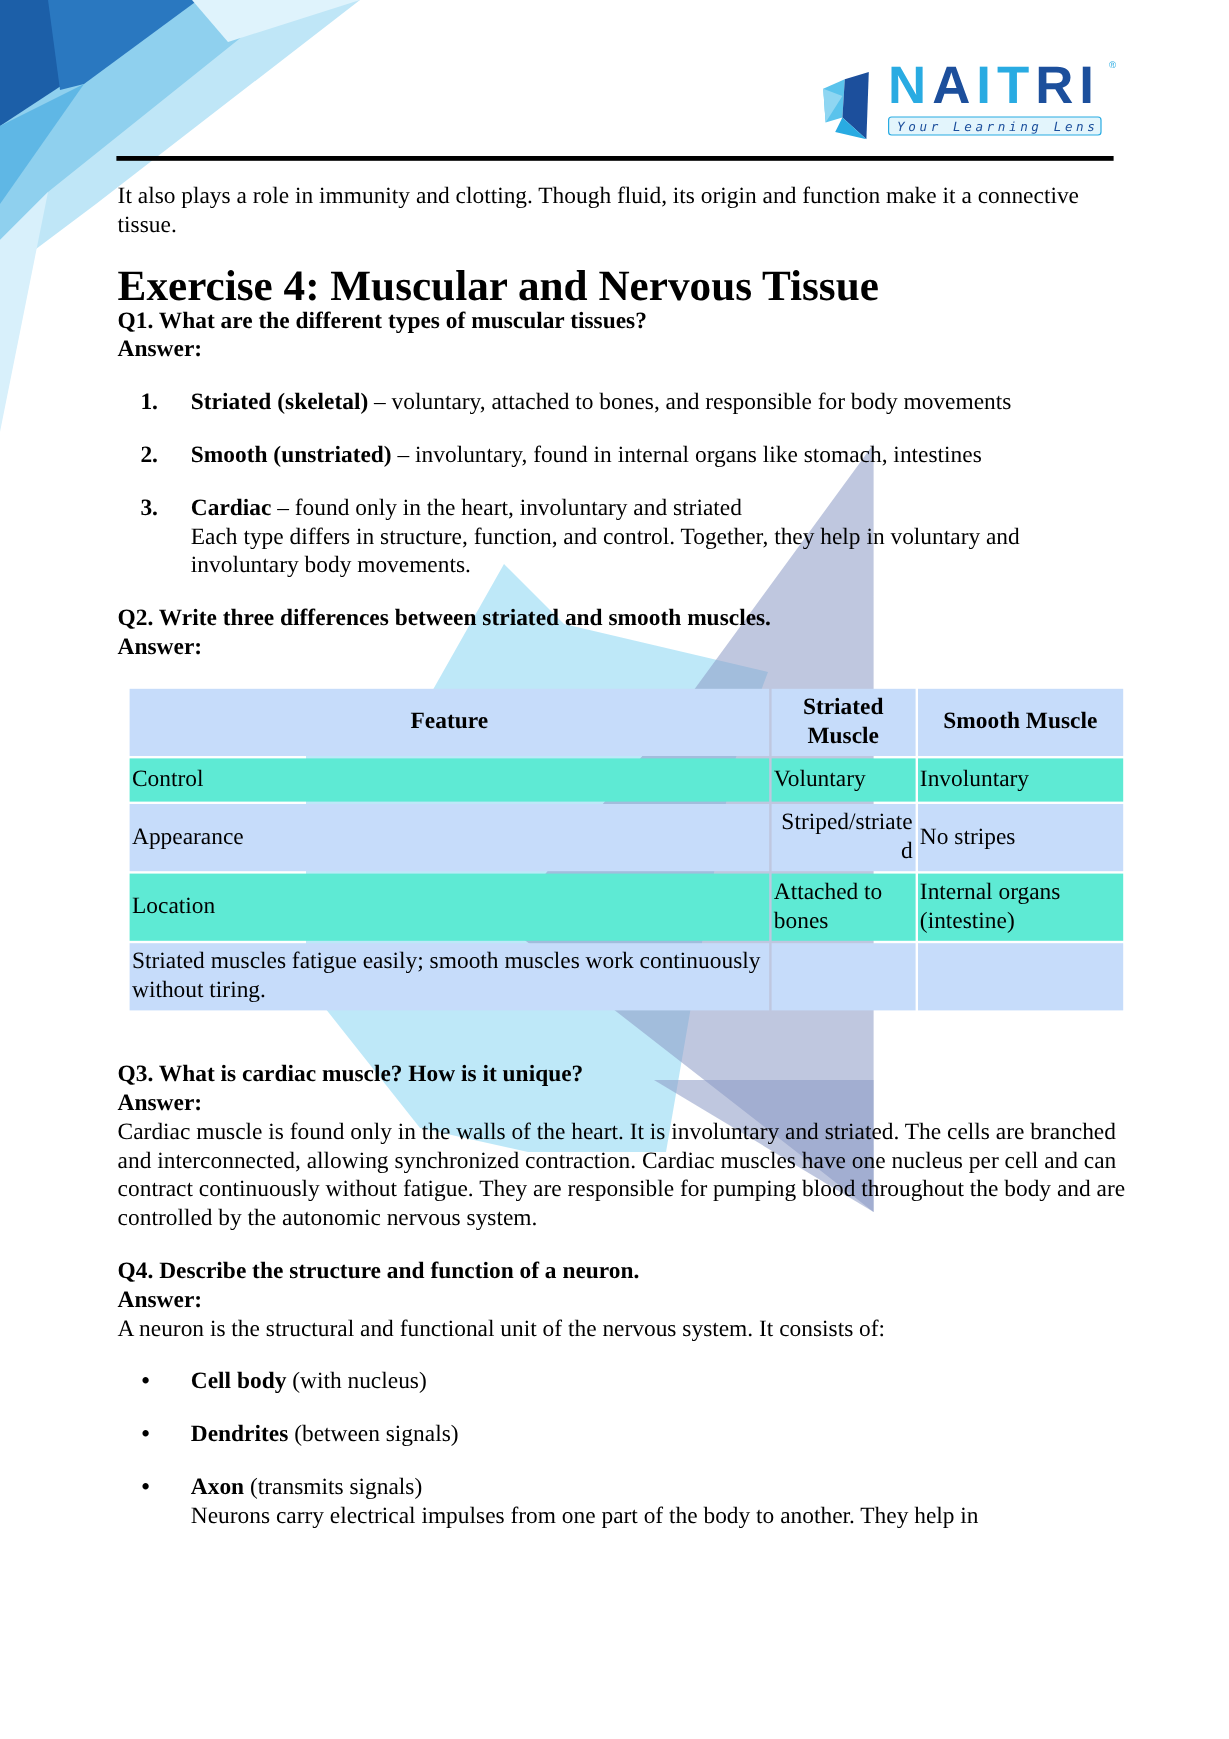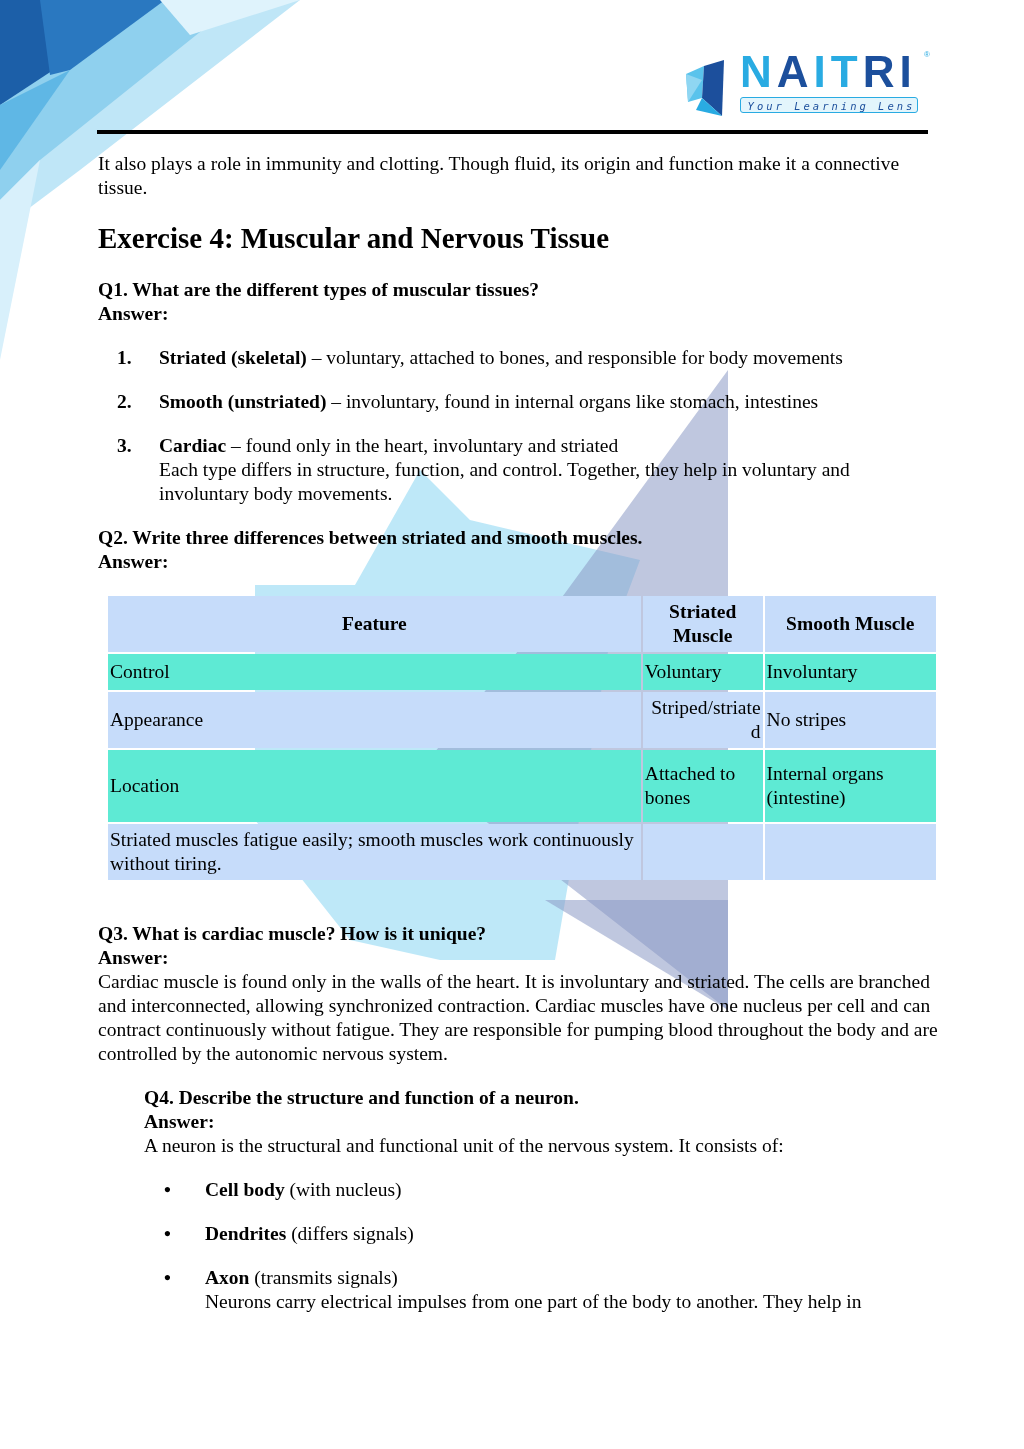--- a/index.html
+++ b/index.html
@@ -14,21 +14,21 @@
   .logo-text .dk { color: #1c4f9c; }
   .tagline { position: absolute; left: 58px; top: 47px; width: 178px; height: 16px;
              border: 1.5px solid #29abe2; border-radius: 3px; background: #e3f5fc;
              font-family: "DejaVu Sans Mono", monospace; font-style: italic; font-size: 10.5px;
              letter-spacing: 3px; color: #1c4f9c; line-height: 16px; padding-left: 5px; box-sizing: border-box; white-space: nowrap; text-align: center; }
   .reg { position: absolute; right: 2px; top: 0; font-size: 8px; color: #29abe2; font-family: "Liberation Sans", sans-serif; }
   .header-rule { position: absolute; left: 97px; top: 130px; width: 831px; height: 4px; background: #000; z-index: 2; }
   .content { position: absolute; left: 98px; top: 152px; width: 840px; z-index: 2; font-size: 19.5px; line-height: 24px; }
   p { margin: 0; }
   .b { font-weight: bold; }
-  h1 { font-size: 29px; font-weight: bold; margin: 20px 0 0 0; line-height: 36px; }
+  h1 { font-size: 36px; font-weight: bold; margin: 20px 0 0 0; line-height: 36px; }
   .q { font-weight: bold; }
   ol, ul { margin: 0; padding: 0; list-style: none; }
   .li { position: relative; padding-left: 61px; }
   .li .num { position: absolute; left: 19px; top: 0; font-weight: bold; }
   .li .bul { position: absolute; left: 20px; top: 0; font-weight: bold; }
   table.cmp { border-collapse: separate; border-spacing: 2px; margin-left: 8px; width: 832px; margin-top: 20px; }
   table.cmp td, table.cmp th { padding: 2px 2px; vertical-align: middle; font-size: 19.5px; line-height: 24px; }
   table.cmp th { background: #c6dcfa; font-weight: bold; text-align: center; height: 52px; }
   tr.light td { background: #5eead4; }
   tr.dark td { background: #c6dcfa; }
@@ -69,21 +69,21 @@
   <div class="tagline">Your Learning Lens</div>
 </div>
 
 <div class="header-rule"></div>
 
 <div class="content">
   <p>It also plays a role in immunity and clotting. Though fluid, its origin and function make it a connective tissue.</p>
 
   <h1>Exercise 4: Muscular and Nervous Tissue</h1>
 
-  <div style="margin-top:22px;">
+  <div style="">
     <p class="q">Q1. What are the different types of muscular tissues?</p>
     <p class="q">Answer:</p>
     <ol style="margin-top:20px;">
       <li class="li">
         <span class="num">1.</span>
         <span class="b">Striated (skeletal)</span><span> – voluntary, attached to bones, and responsible for body movements</span>
       </li>
       <li class="li" style="margin-top:20px;">
         <span class="num">2.</span>
         <span class="b">Smooth (unstriated)</span><span> – involuntary, found in internal organs like stomach, intestines</span>
@@ -109,52 +109,52 @@
       <tr class="light" style="height:36px;">
         <td>Control</td>
         <td>Voluntary</td>
         <td>Involuntary</td>
       </tr>
       <tr class="dark" style="height:56px;">
         <td>Appearance</td>
         <td style="word-break:break-all;text-align:right;">Striped/striated</td>
         <td>No stripes</td>
       </tr>
-      <tr class="light" style="height:72px;">
+      <tr class="light" style="height:56px;">
         <td>Location</td>
         <td>Attached to bones</td>
         <td>Internal organs (intestine)</td>
       </tr>
       <tr class="dark" style="height:56px;">
         <td>Striated muscles fatigue easily; smooth muscles work continuously without tiring.</td>
         <td></td>
         <td></td>
       </tr>
     </tbody>
       </table>
   </div>
 
   <div style="margin-top:40px;">
     <p class="q">Q3. What is cardiac muscle? How is it unique?</p>
     <p class="q">Answer:</p>
     <p>Cardiac muscle is found only in the walls of the heart. It is involuntary and striated. The cells are branched and interconnected, allowing synchronized contraction. Cardiac muscles have one nucleus per cell and can contract continuously without fatigue. They are responsible for pumping blood throughout the body and are controlled by the autonomic nervous system.</p>
   </div>
 
-  <div style="margin-top:20px;margin-left:46px;">
+  <div style="margin-top:20px;">
     <p class="q">Q4. Describe the structure and function of a neuron.</p>
     <p class="q">Answer:</p>
     <p>A neuron is the structural and functional unit of the nervous system. It consists of:</p>
     <ul style="margin-top:20px;">
       <li class="li">
         <span class="bul">•</span>
         <span class="b">Cell body</span><span> (with nucleus)</span>
       </li>
       <li class="li" style="margin-top:20px;">
         <span class="bul">•</span>
-        <span class="b">Dendrites</span><span> (differs signals)</span>
+        <span class="b">Dendrites</span><span> (between signals)</span>
       </li>
       <li class="li" style="margin-top:20px;">
         <span class="bul">•</span>
         <span class="b">Axon</span><span> (transmits signals)</span>
         <br><span>Neurons carry electrical impulses from one part of the body to another. They help in</span>
       </li>
     </ul>
   </div>
 </div>
 

